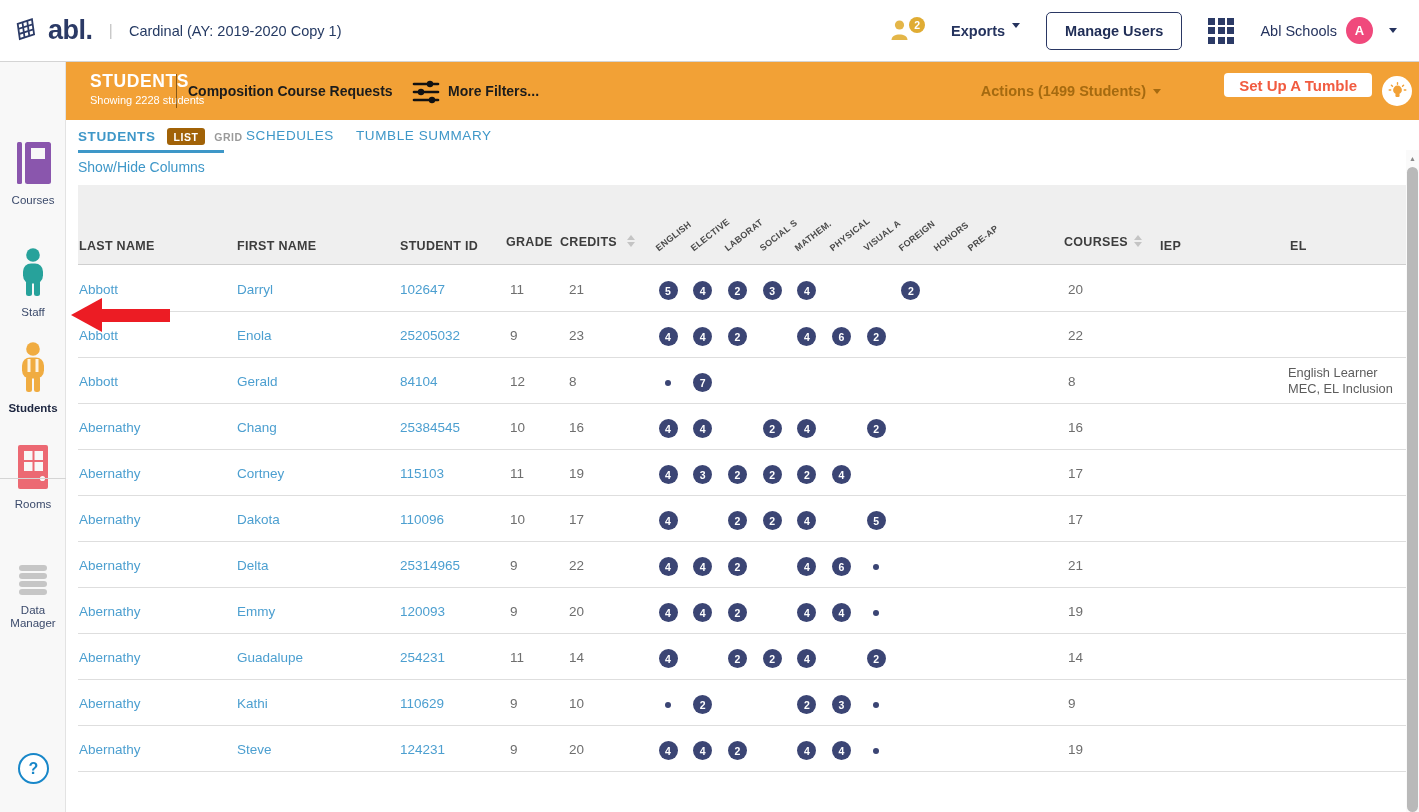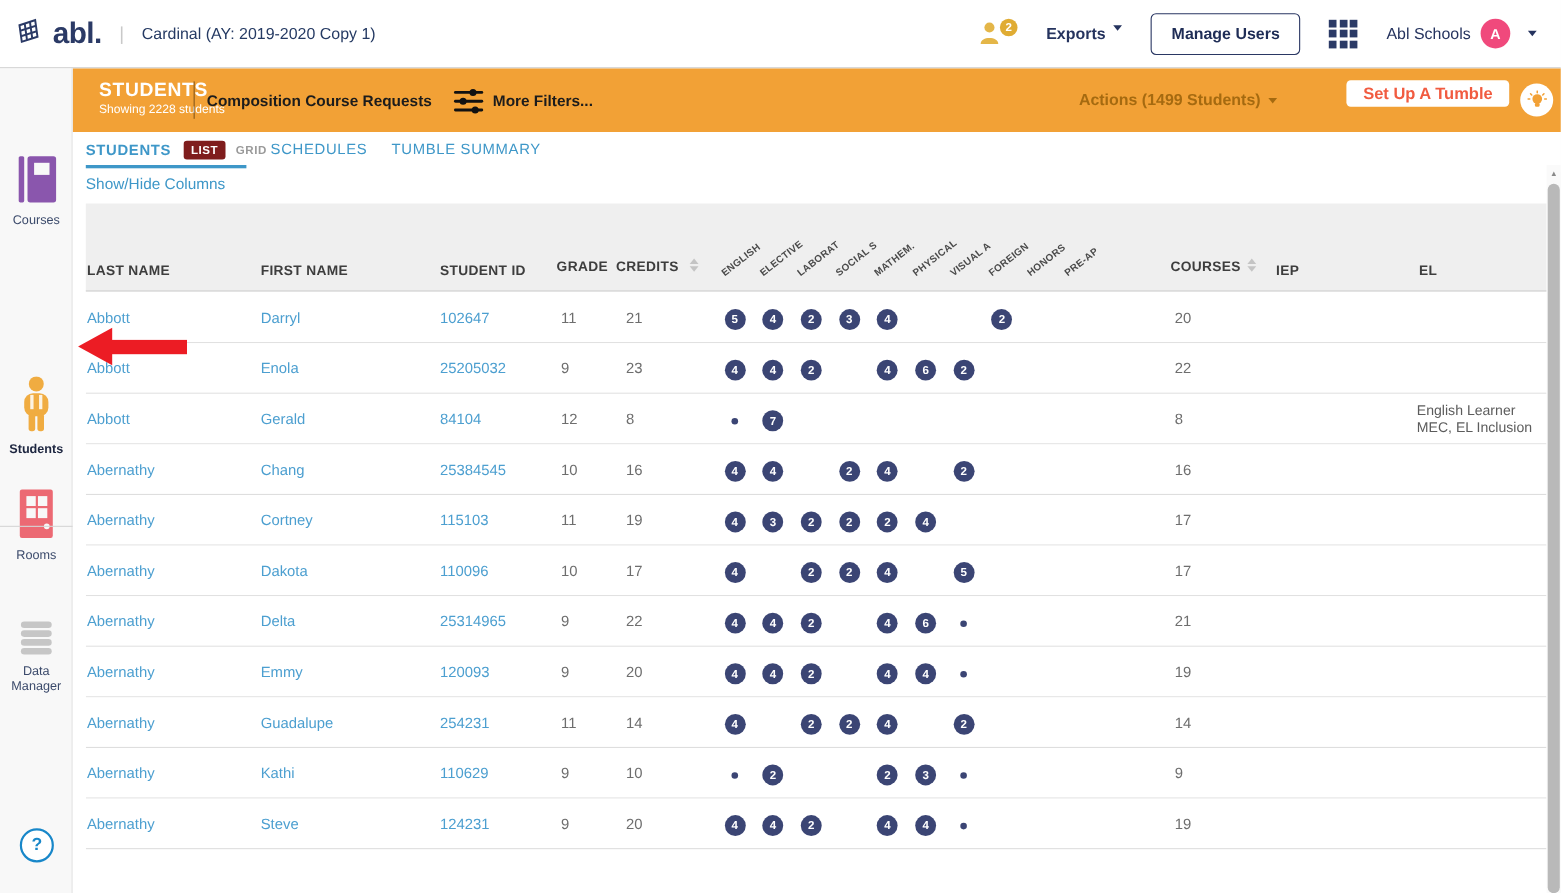--- a/index.html
+++ b/index.html
@@ -62,21 +62,21 @@
   .tumble-btn { position:absolute; right:47px; top:11px; height:24px; padding:0 15px; background:#fff;
                 border:none; border-radius:4px; color:#F15B40; font-size:15px; font-weight:700;
                 cursor:pointer; font-family:inherit; }
   .bulb-btn { position:absolute; right:7px; top:14px; width:30px; height:30px; border-radius:50%;
               background:#fff; display:flex; align-items:center; justify-content:center; cursor:pointer; }
 
   
   .tabbar { position:absolute; left:66px; top:120px; right:0; height:36px; background:#fff; }
   .tab { position:absolute; top:8px; font-size:13.5px; letter-spacing:0.6px; color:#3E97C8; cursor:pointer; }
   .tab-students { left:12px; display:flex; align-items:center; font-weight:700; }
-  .list-badge { background:#7f1d1d; color:#fff; font-size:10.5px; font-weight:700; letter-spacing:0.5px;
+  .list-badge { background:#a16207; color:#fff; font-size:10.5px; font-weight:700; letter-spacing:0.5px;
                 padding:2.5px 7px; border-radius:3px; margin-left:11px; cursor:pointer; }
   .grid-toggle { color:#9a9a9a; font-size:10.5px; font-weight:700; letter-spacing:0.5px; margin-left:9px; cursor:pointer; }
   .tab-underline { position:absolute; left:12px; top:30px; width:146px; height:3px; background:#3E97C8; }
   .tab-schedules { left:180px; }
   .tab-tumble { left:290px; }
   .showhide { position:absolute; left:78px; top:159px; font-size:14px; color:#3E97C8; cursor:pointer; z-index:2; }
 
   
   .thead { position:absolute; left:78px; top:185px; width:1328px; height:80px; background:#efefef;
            border-bottom:1px solid #cfcfcf; z-index:1; }
@@ -180,20 +180,31 @@
   <div class="sidebar">
     <div class="side-item" style="top:78px">
       <span>
         <svg width="42" height="46" viewBox="0 0 42 46">
           <rect x="5" y="2" width="5" height="42" rx="1.5" fill="#8A56AD"></rect>
           <rect x="13" y="2" width="26" height="42" rx="2.5" fill="#8A56AD"></rect>
           <rect x="19" y="8" width="14" height="11" fill="#f8f8f8"></rect>
         </svg>
       </span>
       <div class="side-label">Courses</div>
+    </div>
+    <div class="side-item" style="top:186px">
+      <span>
+        <svg width="36" height="50" viewBox="0 0 36 50" fill="#27A29B">
+          <circle cx="18" cy="7" r="6.8"></circle>
+          <rect x="8" y="15.5" width="20" height="20" rx="8"></rect>
+          <rect x="11" y="32" width="6" height="16" rx="2.5"></rect>
+          <rect x="19" y="32" width="6" height="16" rx="2.5"></rect>
+        </svg>
+      </span>
+      <div class="side-label">Staff</div>
     </div>
     <div class="side-item active" style="top:280px">
       <span>
         <svg width="36" height="52" viewBox="0 0 36 52" fill="#F0AC41">
           <circle cx="18" cy="7" r="6.8"></circle>
           <rect x="7" y="15.5" width="22" height="21" rx="8"></rect>
           <rect x="12.5" y="17" width="3" height="13" fill="#fff" opacity="0.85"></rect>
           <rect x="20.5" y="17" width="3" height="13" fill="#fff" opacity="0.85"></rect>
           <rect x="11" y="34" width="6" height="16" rx="2.5"></rect>
           <rect x="19" y="34" width="6" height="16" rx="2.5"></rect>

